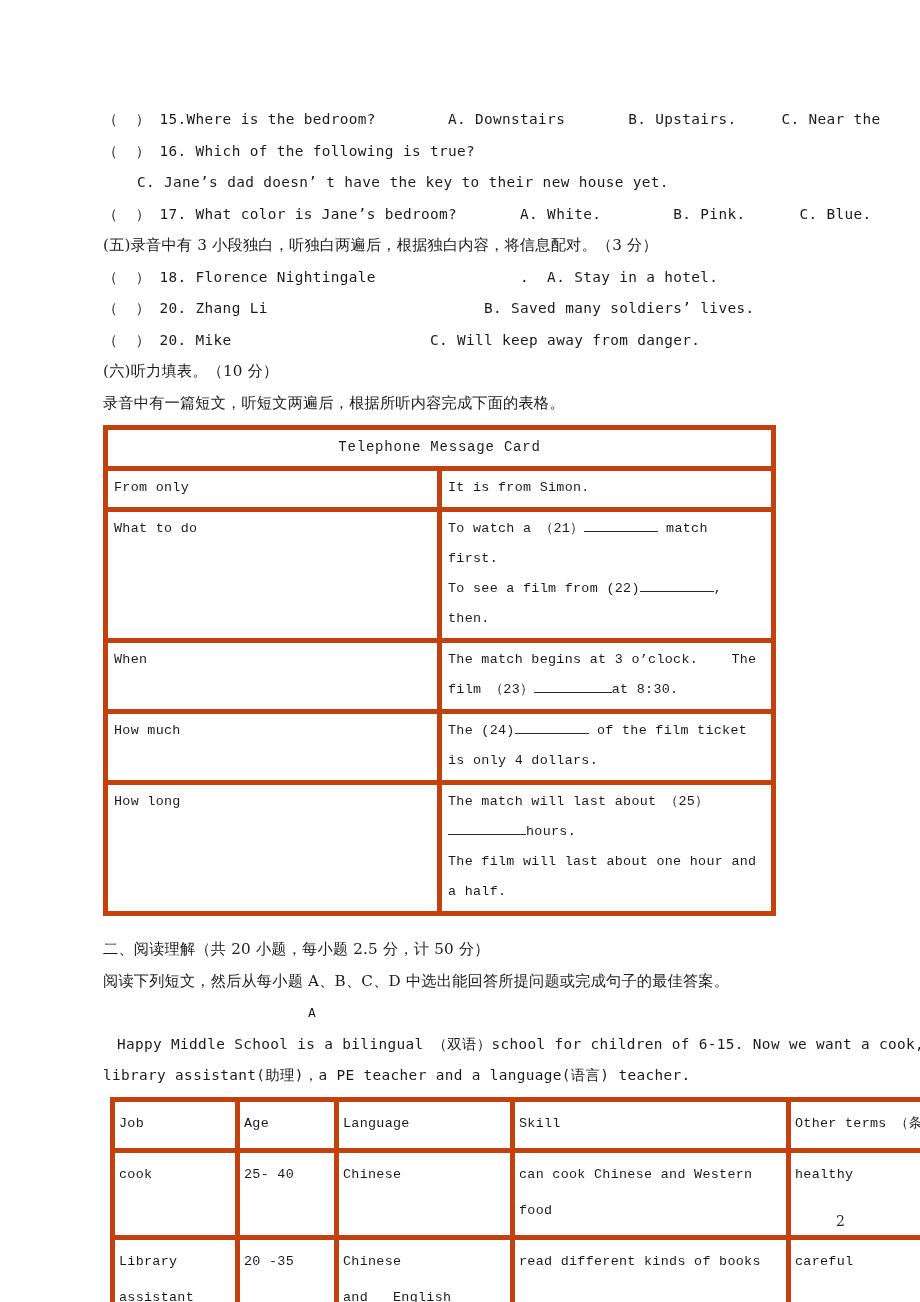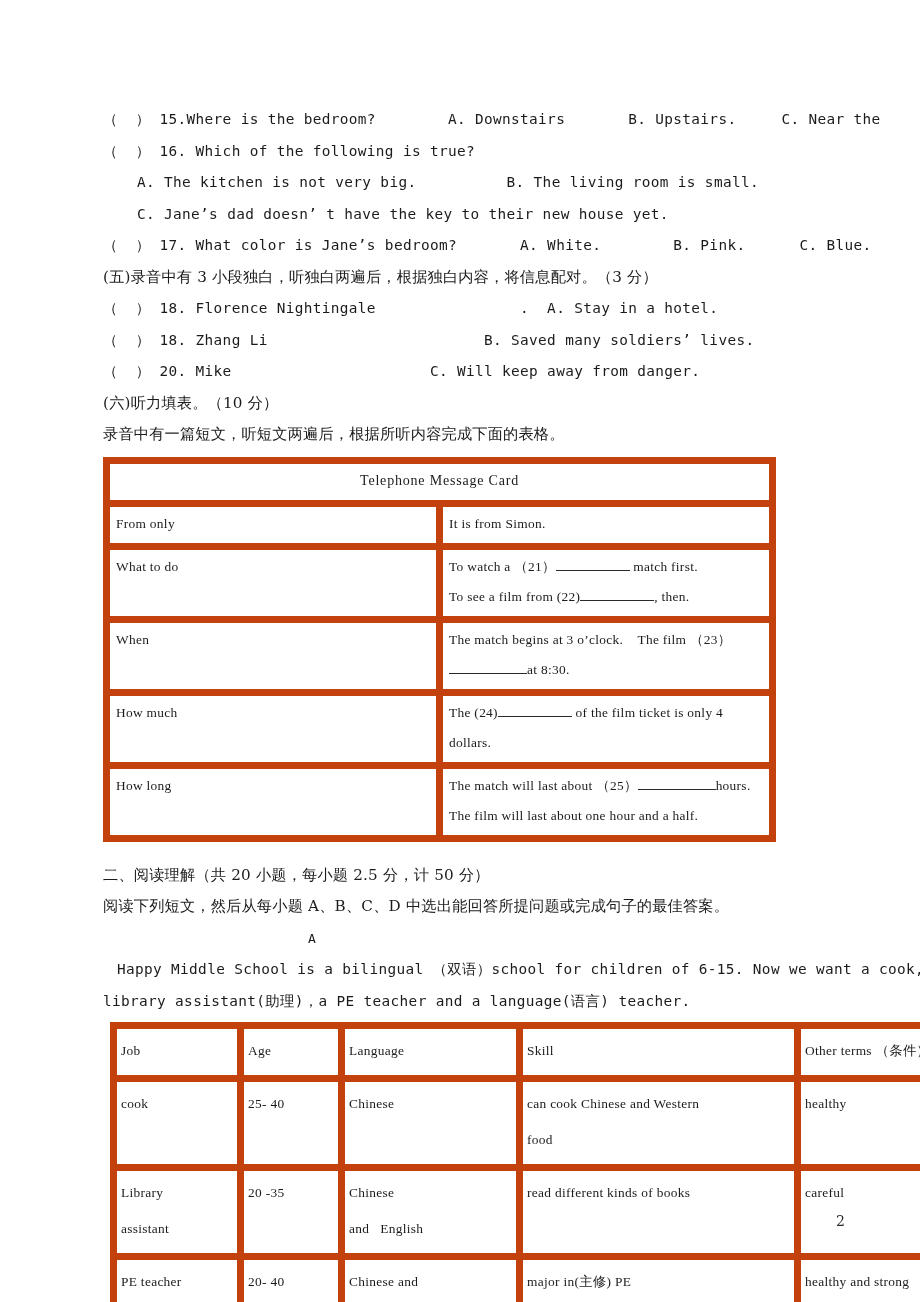--- a/index.html
+++ b/index.html
@@ -55,23 +55,23 @@
     line-height: 31.5px;
   }
   .para-indent { padding-left: 14px; }
 
   
   table {
     border-collapse: collapse;
     table-layout: fixed;
   }
   table td {
-    border: 7px solid #c2410c;
+    border: 5px solid #c2410c;
     vertical-align: top;
-    font-family: Liberation Serif, serif;
+    font-family: Liberation Mono, monospace;
     font-size: 13.4px;
     line-height: 30px;
     letter-spacing: 0.3px;
     padding: 2px 6px 4px 6px;
     color: #1b1b1b;
     white-space: pre-wrap;
   }
   .tbl-msg {
     width: 673px;
     margin-top: 6px;
@@ -115,29 +115,28 @@
 </style>
 </head>
 <body>
 
 <div class="page">
   <div class="content">
 
     <div class="ln">（  ） 15.Where is the bedroom?        A. Downstairs       B. Upstairs.     C. Near the</div>
 
     <div class="ln">（  ） 16. Which of the following is true?</div>
-    <div class="ln indent-1">A. The kitchen is not very big.          B. The living room is small.</div>
     <div class="ln indent-1">C. Jane’s dad doesn’ t have the key to their new house yet.</div>
 
     <div class="ln">（  ） 17. What color is Jane’s bedroom?       A. White.        B. Pink.      C. Blue.</div>
 
     <div class="ln-cn">(五)录音中有 3 小段独白，听独白两遍后，根据独白内容，将信息配对。（3 分）</div>
 
     <div class="ln">（  ） 18. Florence Nightingale                .  A. Stay in a hotel.</div>
-    <div class="ln">（  ） 18. Zhang Li                        B. Saved many soldiers’ lives.</div>
+    <div class="ln">（  ） 20. Zhang Li                        B. Saved many soldiers’ lives.</div>
     <div class="ln">（  ） 20. Mike                      C. Will keep away from danger.</div>
 
     <div class="ln-cn">(六)听力填表。（10 分）</div>
     <div class="ln-cn">录音中有一篇短文，听短文两遍后，根据所听内容完成下面的表格。</div>
 
     <table class="tbl-msg">
       <tbody>
         <tr>
           <td class="hdr" colspan="2">Telephone Message Card</td>
         </tr>

